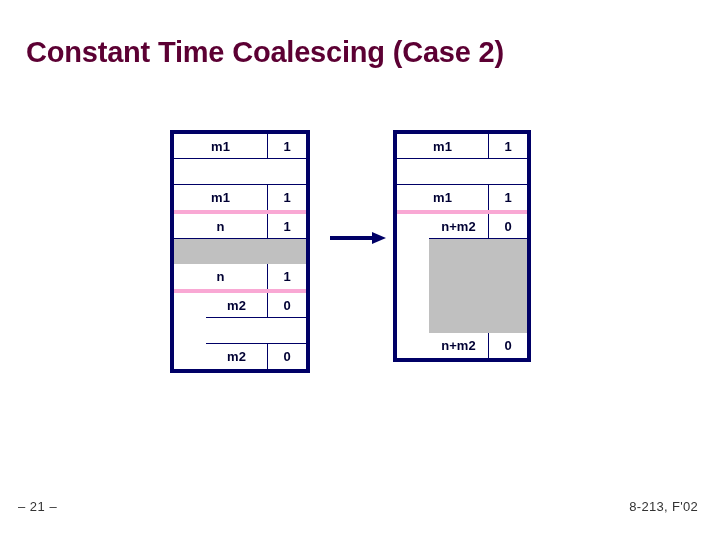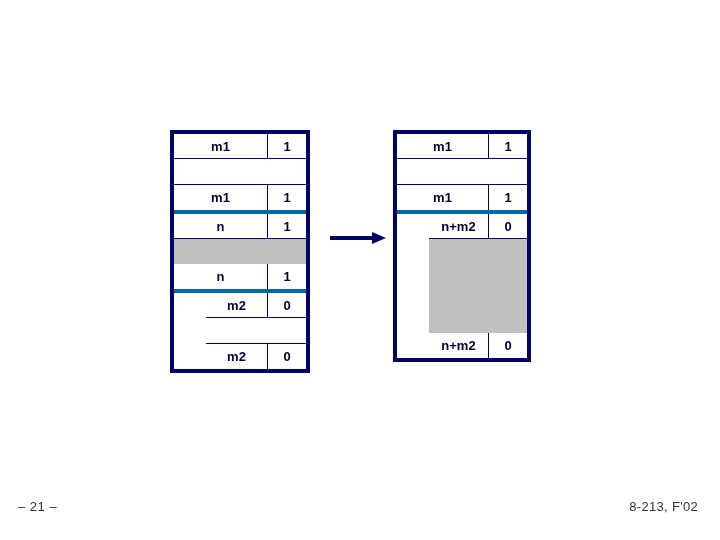--- a/index.html
+++ b/index.html
@@ -44,21 +44,21 @@
   .block-table {
     position: absolute;
     border: 4px solid #000066;
     background: #ffffff;
   }
 
   #table-before { left: 170px; top: 130px; width: 140px; }
   #table-after  { left: 393px; top: 130px; width: 138px; }
 
   
-  .blk { border-bottom: 4px solid #0369a1; }
+  .blk { border-bottom: 4px solid #f9a8d4; }
   .blk:last-child { border-bottom: none; margin-left: 32px; }
 
   .row {
     display: flex;
     height: 25px;
     border-bottom: 1px solid #000066;
   }
   .blk .row:last-child { border-bottom: none; }
 
   .cell-name {
@@ -124,20 +124,21 @@
     font-size: 13px;
     color: #333333;
     letter-spacing: 0.3px;
   }
 </style>
 </head>
 <body>
 
 <div id="slide">
 
+  <div id="slide-title">Constant Time Coalescing (Case 2)</div>
 
   <div id="diagram">
 
     <div class="block-table" id="table-before">
 
       <div class="blk">
         <div class="row">
           <div class="cell-name">m1</div>
           <div class="cell-val">1</div>
         </div>

